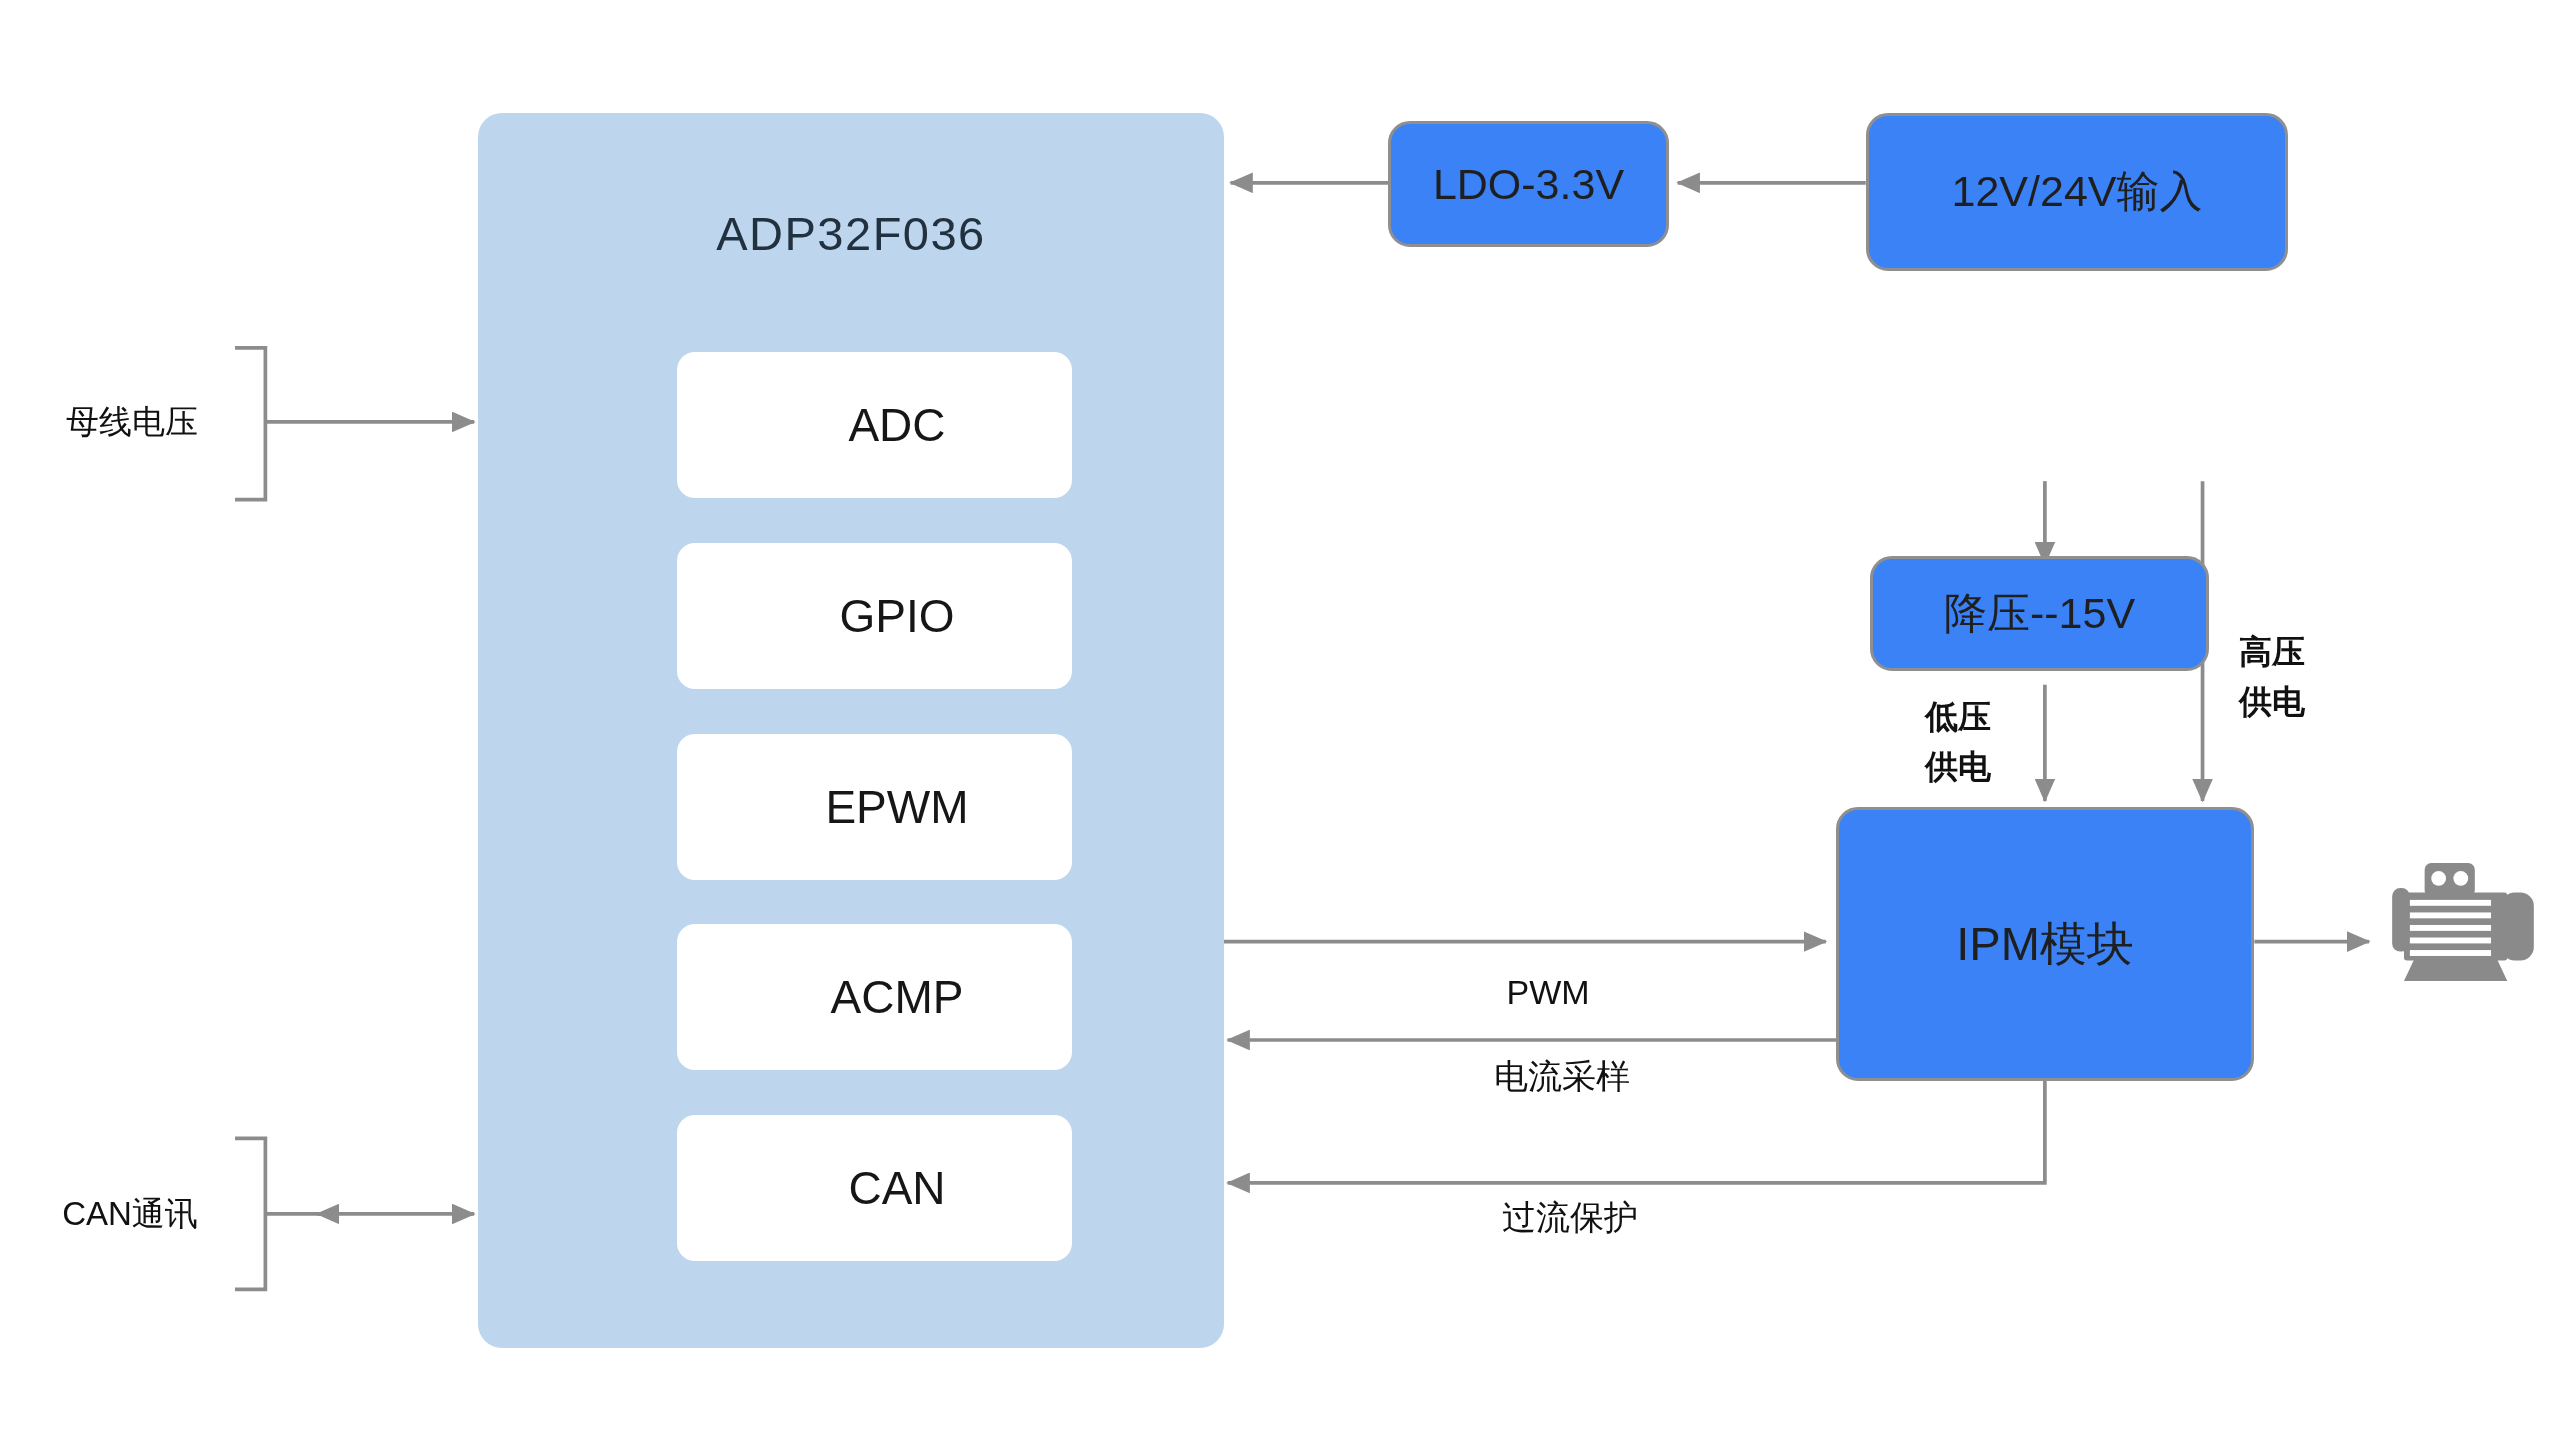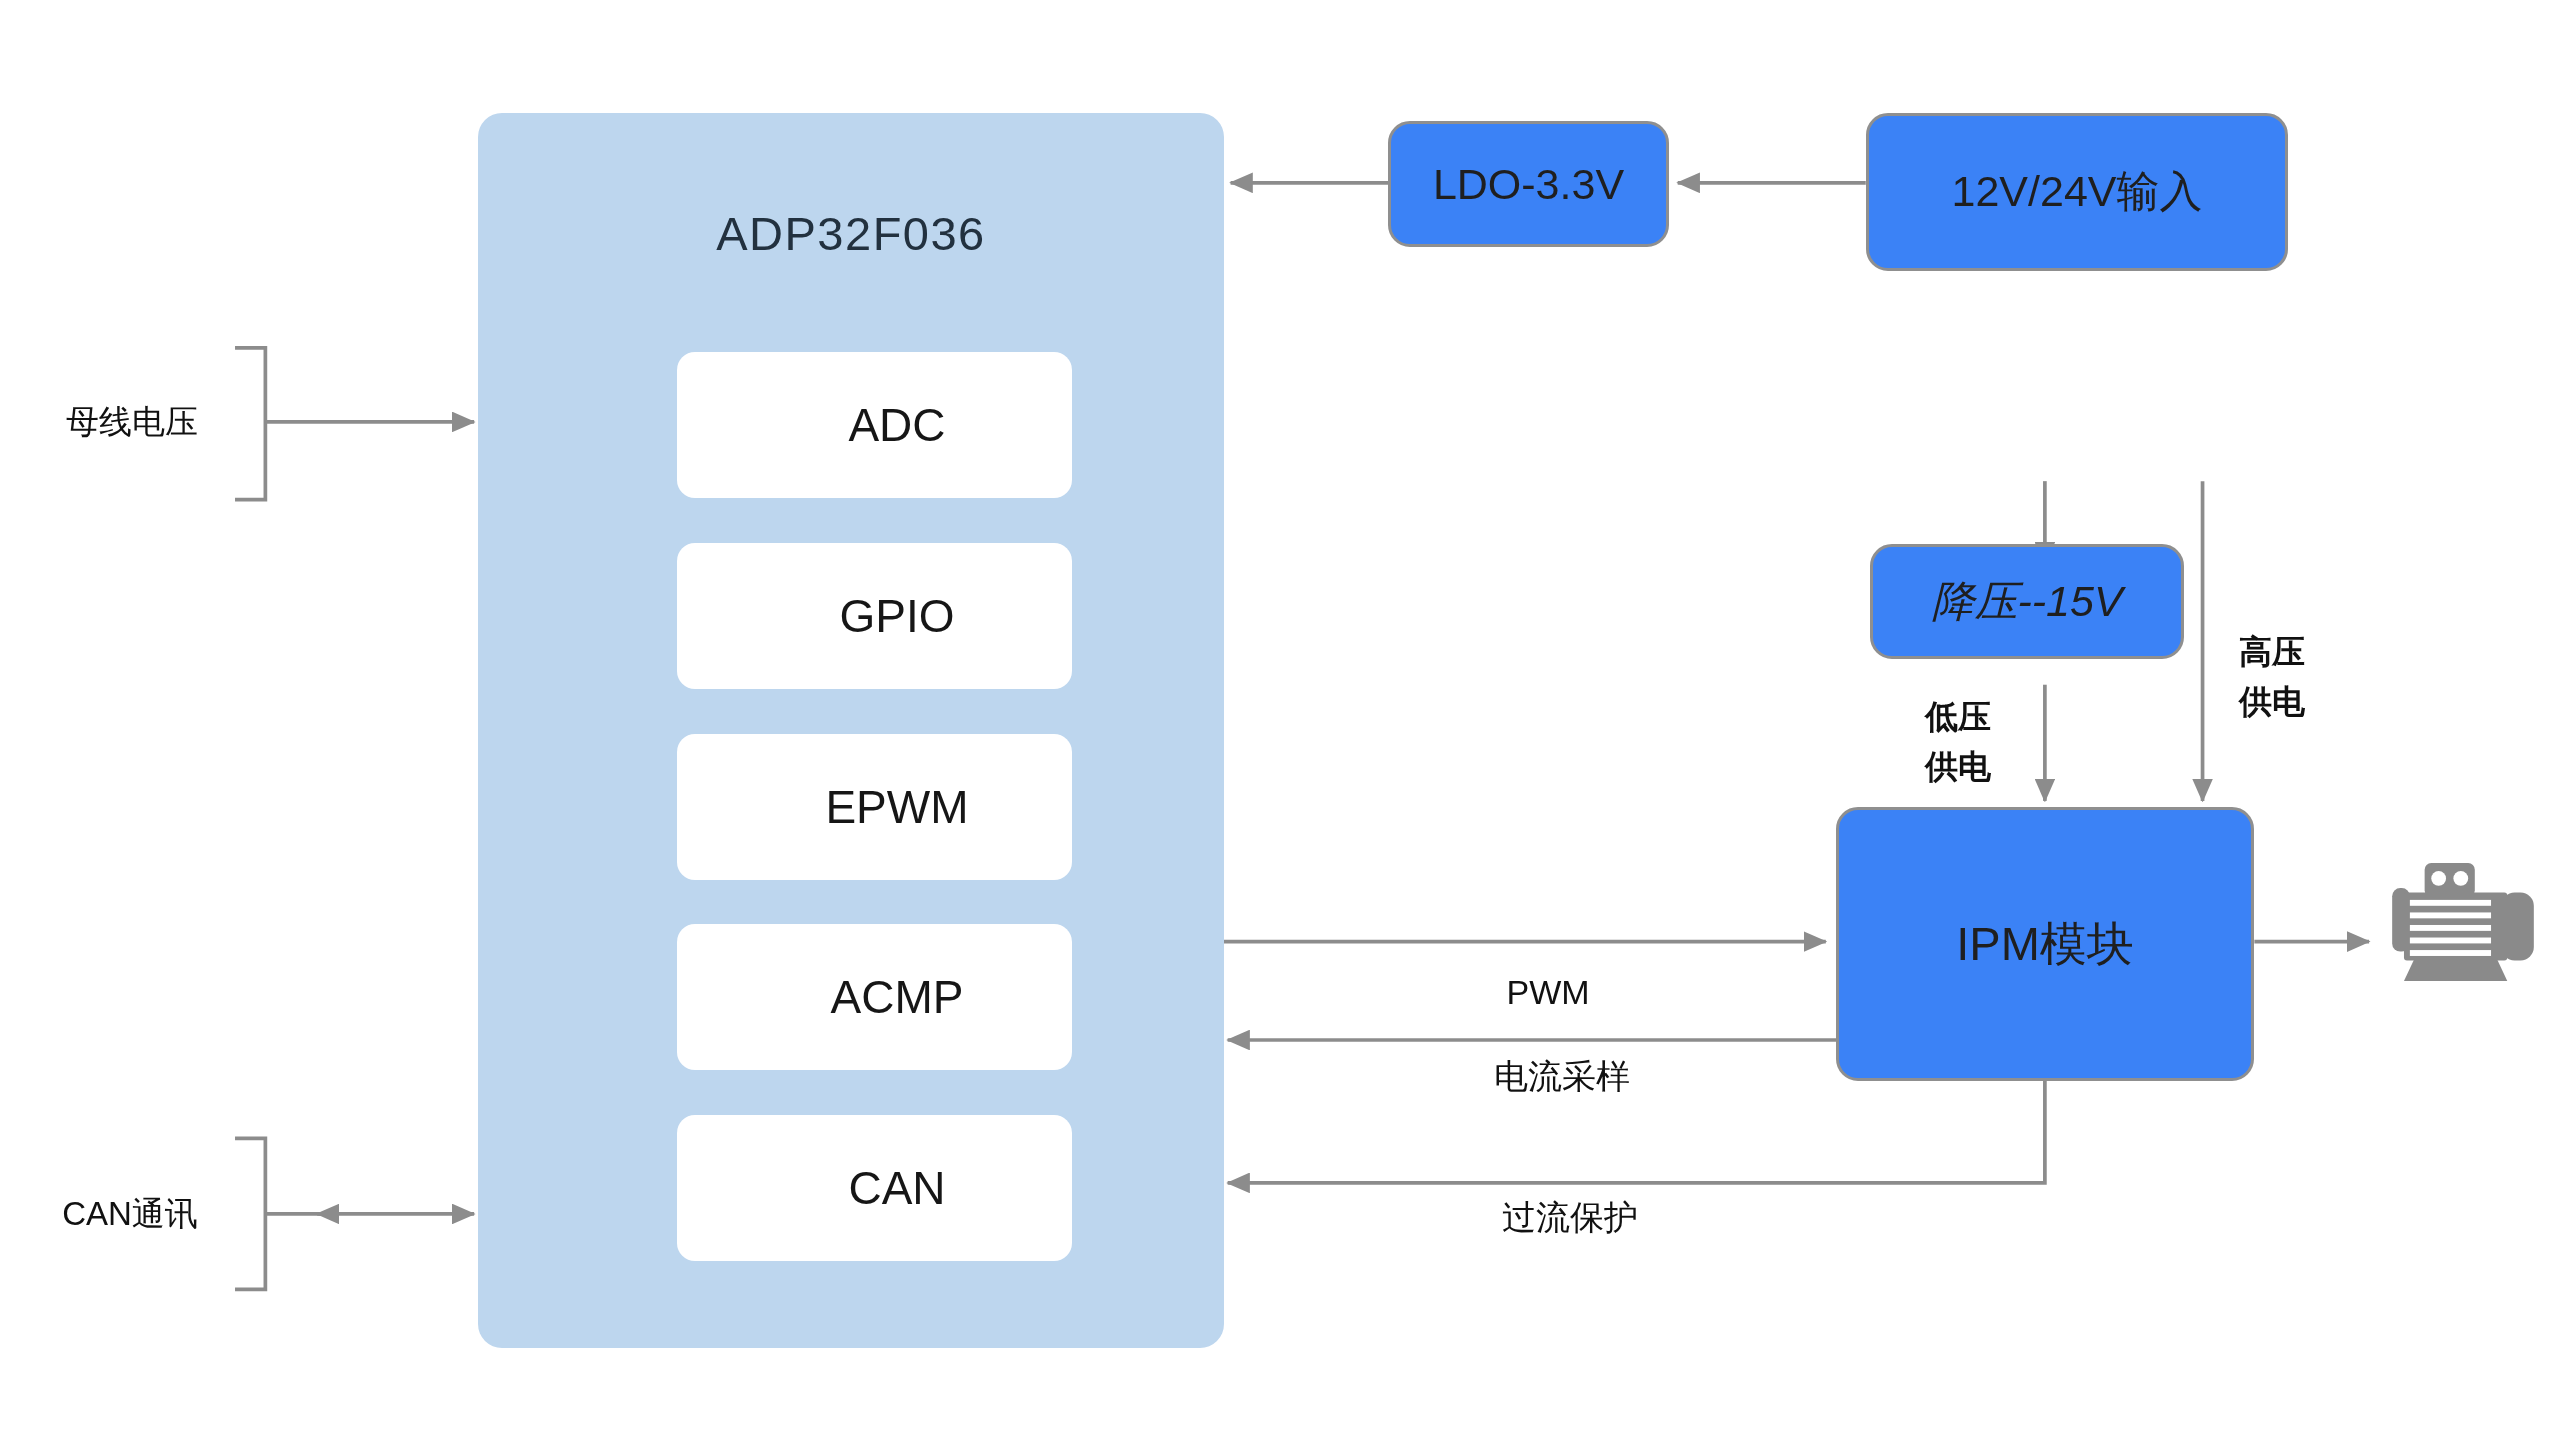--- a/index.html
+++ b/index.html
@@ -77,21 +77,21 @@
   <div class="chip"></div>
   <div class="chip-title">ADP32F036</div>
   <div class="module" style="top:352px">ADC</div>
   <div class="module" style="top:543px">GPIO</div>
   <div class="module" style="top:734px">EPWM</div>
   <div class="module" style="top:924px">ACMP</div>
   <div class="module" style="top:1115px">CAN</div>
 
   <div class="box" style="left:1388px;top:121px;width:281px;height:126px;">LDO-3.3V</div>
   <div class="box" style="left:1866px;top:113px;width:422px;height:158px;">12V/24V输入</div>
-  <div class="box" style="left:1870px;top:544px;width:314px;height:115px;font-style:italic;">降压--15V</div>
+  <div class="box" style="left:1870px;top:556px;width:339px;height:115px;">降压--15V</div>
   <div class="box ipm" style="left:1836px;top:807px;width:418px;height:274px;">IPM模块</div>
 
   <div class="side-label" style="left:132px;top:422px;">母线电压</div>
   <div class="side-label" style="left:130px;top:1214px;">CAN通讯</div>
 
   <div class="flow-label" style="left:1548px;top:981px;margin-top:11px;">PWM</div>
   <div class="flow-label" style="left:1562px;top:1077px;">电流采样</div>
   <div class="flow-label" style="left:1570px;top:1218px;">过流保护</div>
 
   <div class="supply-label" style="left:1958px;top:692px;">

